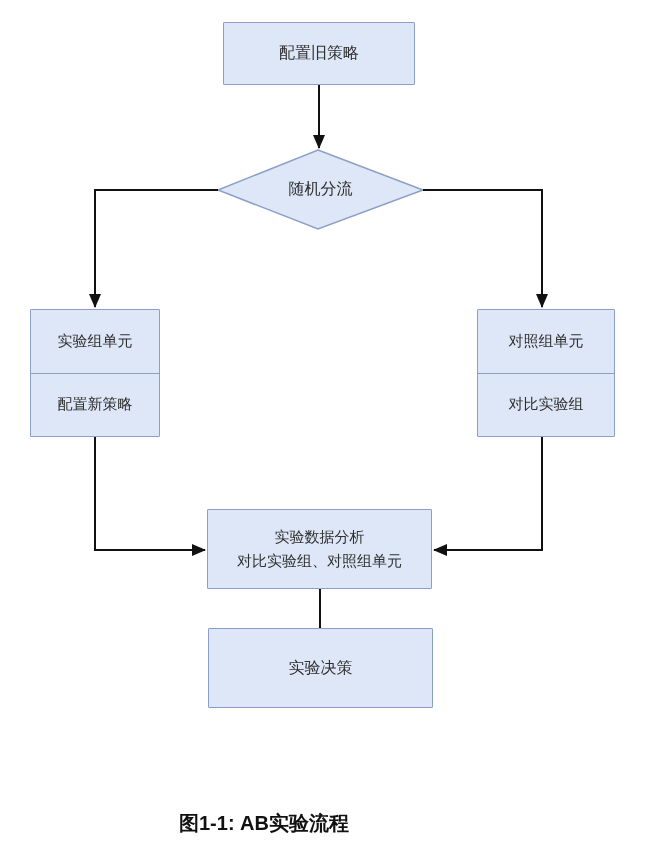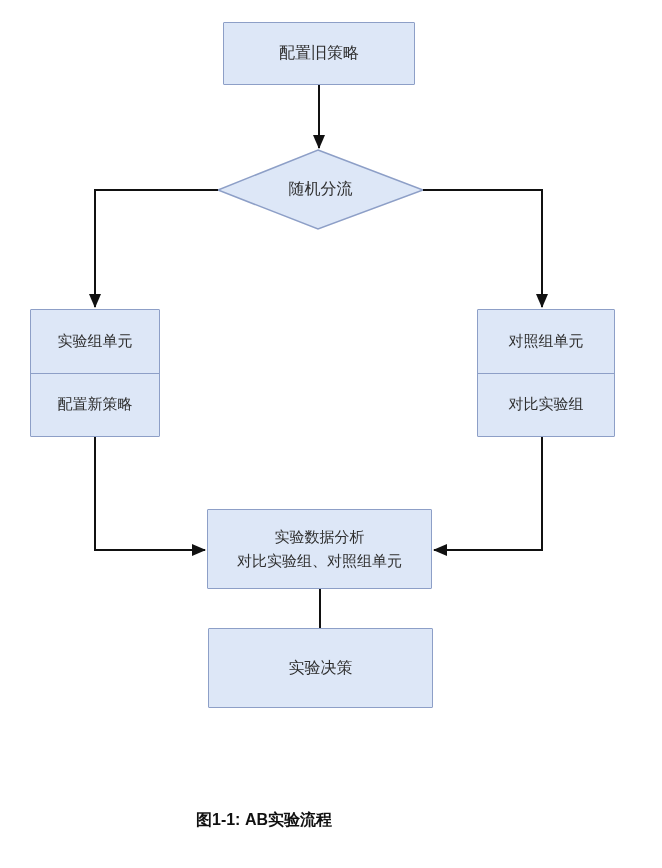--- a/index.html
+++ b/index.html
@@ -60,21 +60,21 @@
   .node.analysis{
     flex-direction:column;
     font-size:15px;
     line-height:24px;
   }
   .caption{
     position:absolute;
     left:0;top:810px;
     width:528px;
     text-align:center;
-    font-size:16px;
+    font-size:20px;
     font-weight:bold;
     color:var(--caption);
   }
 </style>
 </head>
 <body>
 
 <div class="canvas">
 
   <svg class="connectors" viewBox="0 0 662 868" xmlns="http://www.w3.org/2000/svg">

